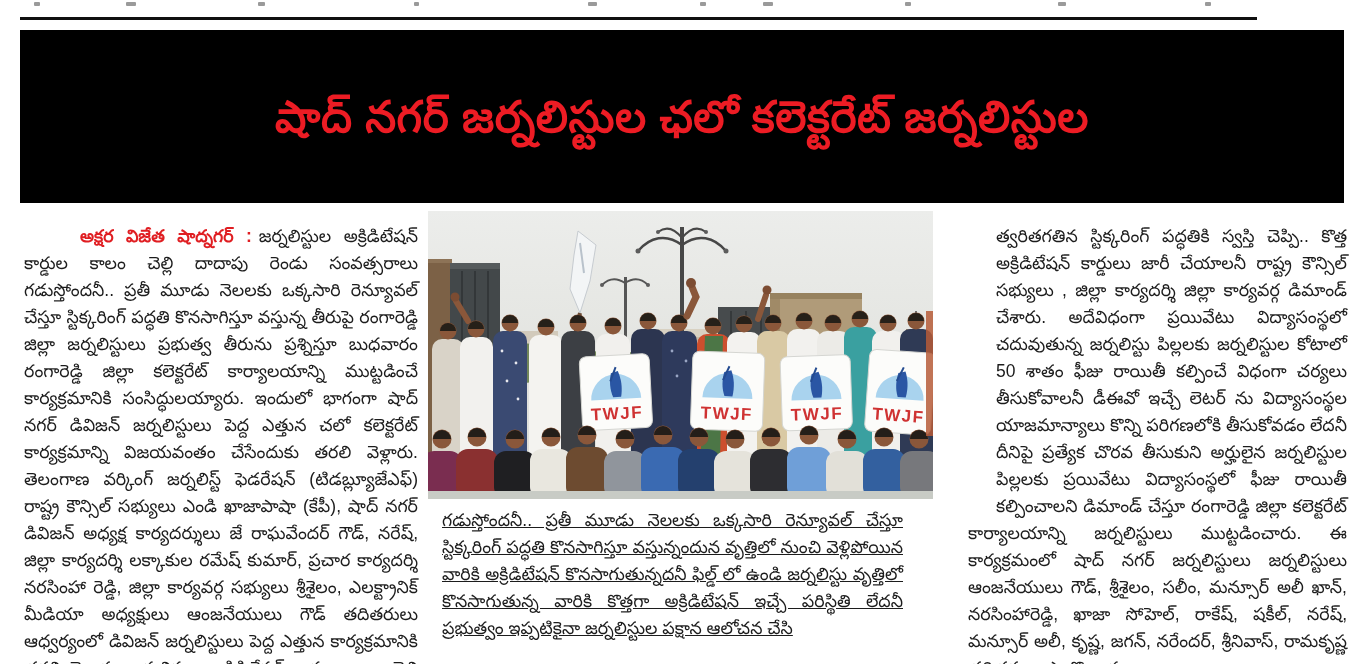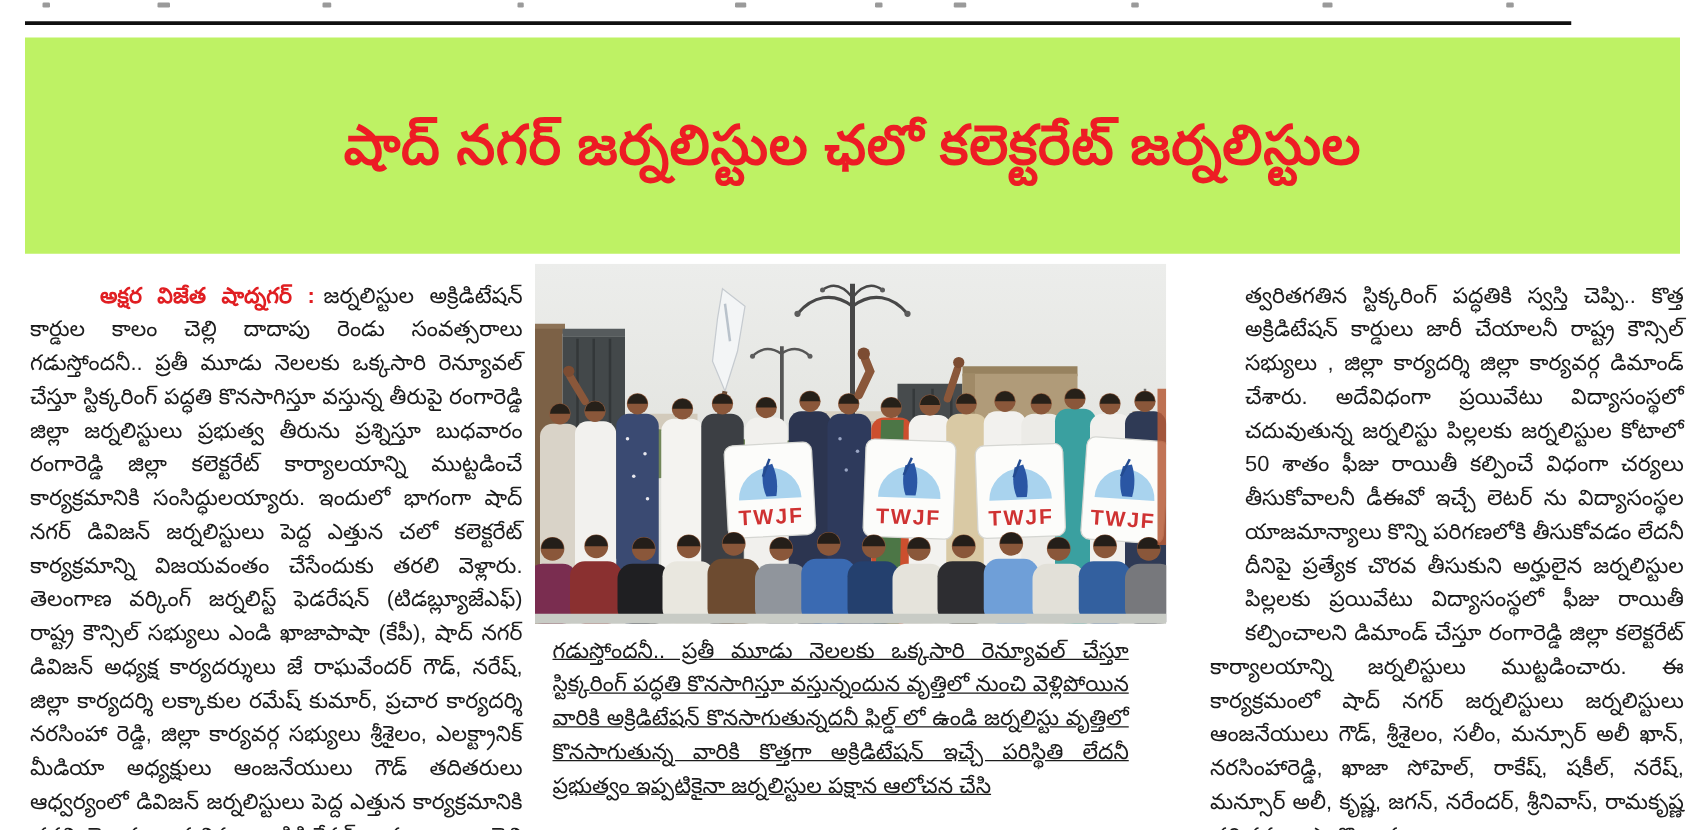--- a/index.html
+++ b/index.html
@@ -7,21 +7,21 @@
     width:1359px;height:664px;overflow:hidden;background:#ffffff;
     font-family:"Liberation Sans","DejaVu Sans",sans-serif;
     position:relative;
   }
   
   .masthead{position:relative;height:20px;}
   .remnant{position:absolute;top:2px;height:4px;background:#9a9a9a;border-radius:1px;}
   .rule{position:absolute;left:20px;top:17px;width:1237px;height:3px;background:#101010;}
   
   .headline-box{
-    margin:10px 15px 0 20px;height:173px;background:#bef264;
+    margin:10px 15px 0 20px;height:173px;background:#000000;
     display:flex;flex-direction:row;justify-content:center;align-items:center;
   }
   .headline-line{
     color:#ed1c24;font-weight:bold;font-size:44px;line-height:76px;
     text-align:center;white-space:nowrap;letter-spacing:0.5px;
   }
   
   .content{display:flex;align-items:flex-start;padding:6px 12px 0 24px;}
   .bodytext{
     text-align:justify;font-size:17.5px;line-height:27px;color:#1c1c1c;

